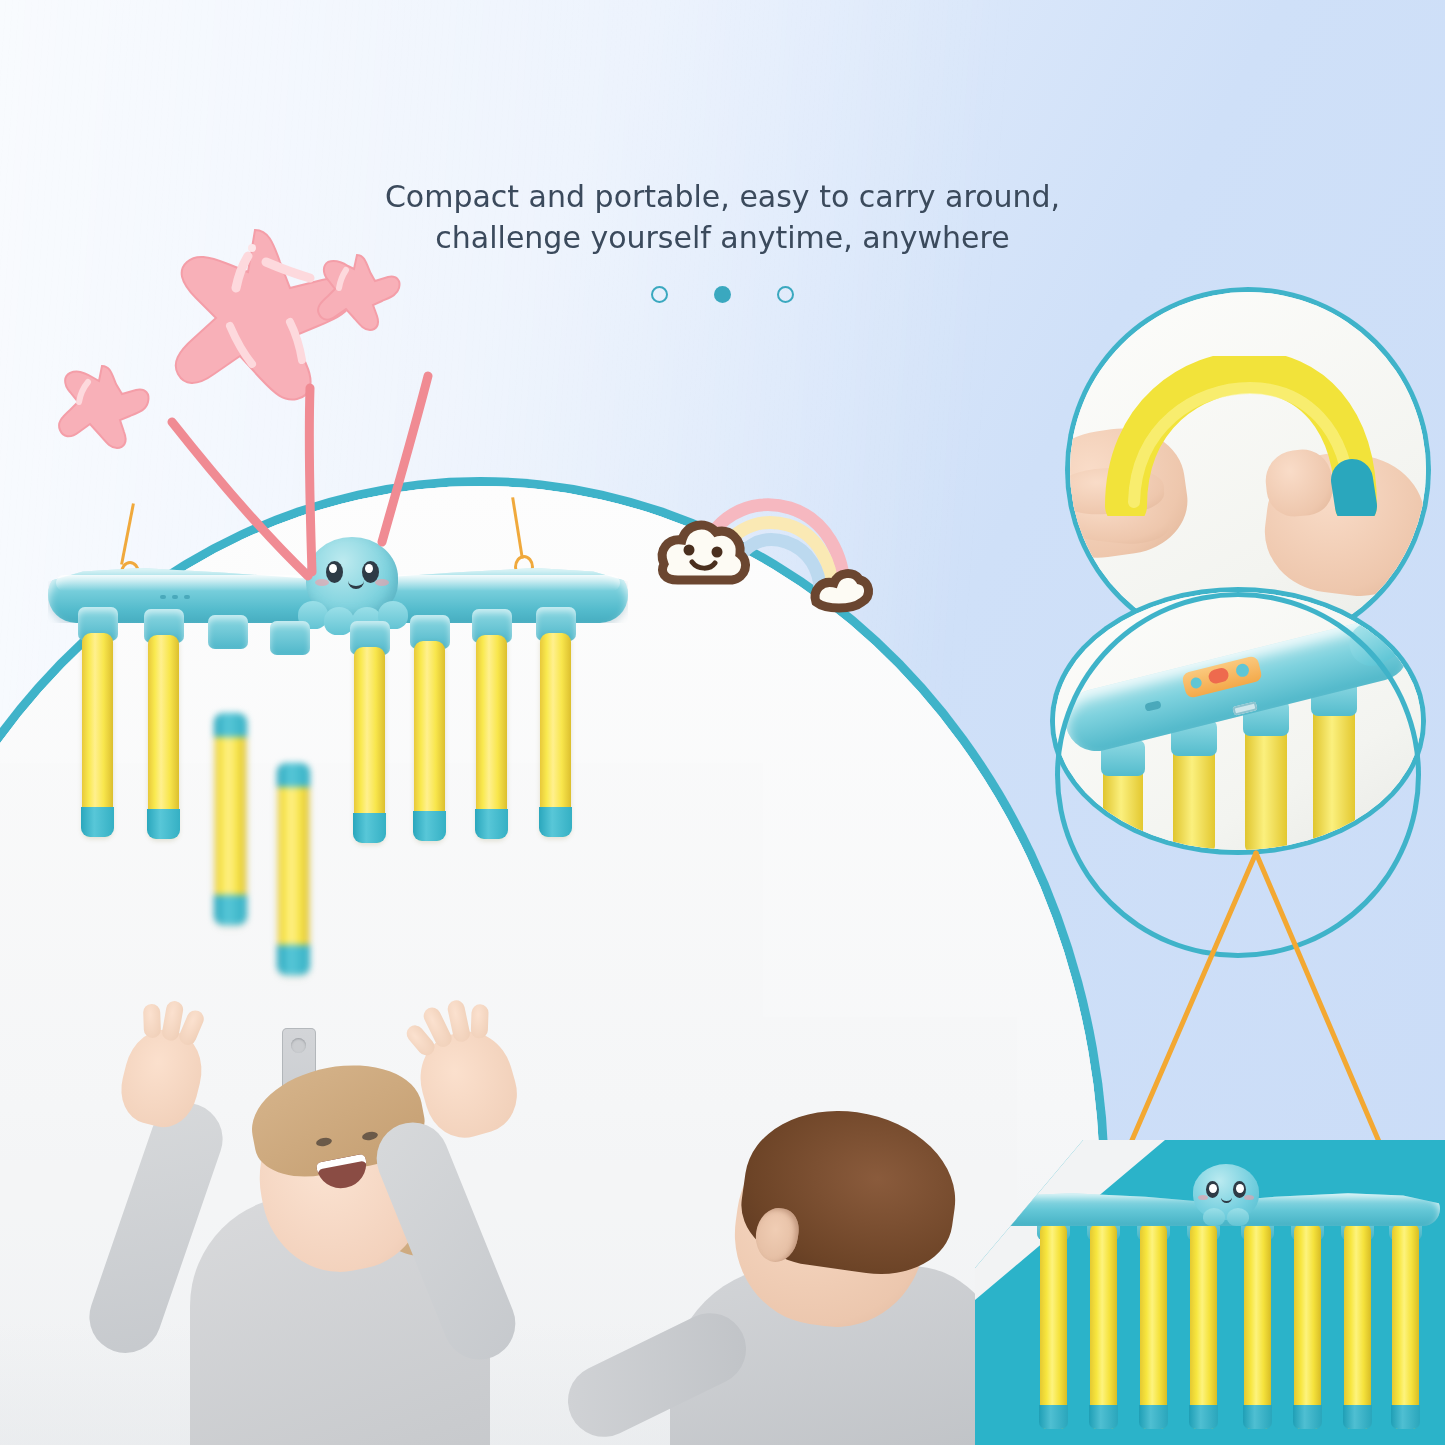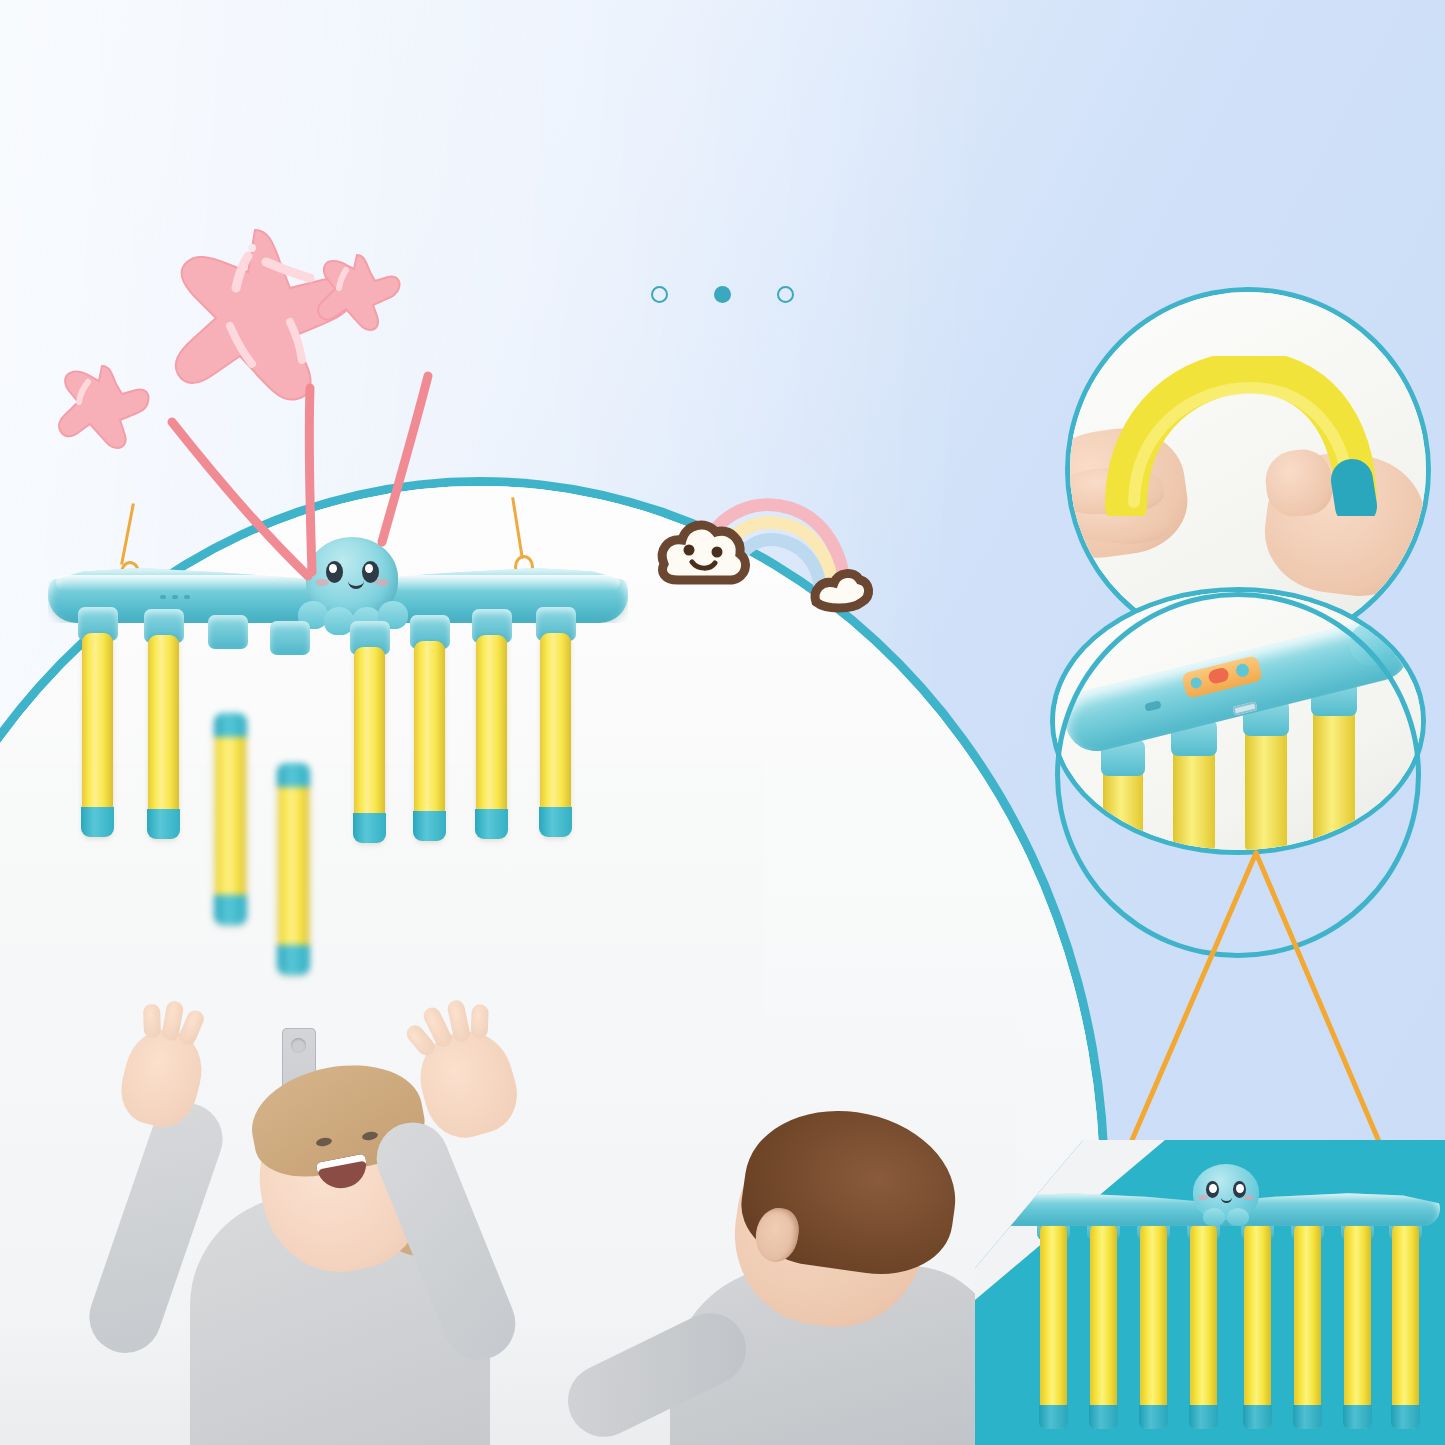--- a/index.html
+++ b/index.html
@@ -252,20 +252,22 @@
 </style>
 </head>
 <body>
 
 <div id="stage">
 
   <div class="bg-base"></div>
   <div class="bg-sheen"></div>
 
   <div class="subtitle">
+    <div>Compact and portable, easy to carry around,</div>
+    <div>challenge yourself anytime, anywhere</div>
   </div>
 
   <div class="dots">
     <div class="dot hollow"></div>
     <div class="dot filled"></div>
     <div class="dot hollow"></div>
   </div>
 
   <div class="photo-blob">
     <div class="photo-inner">

